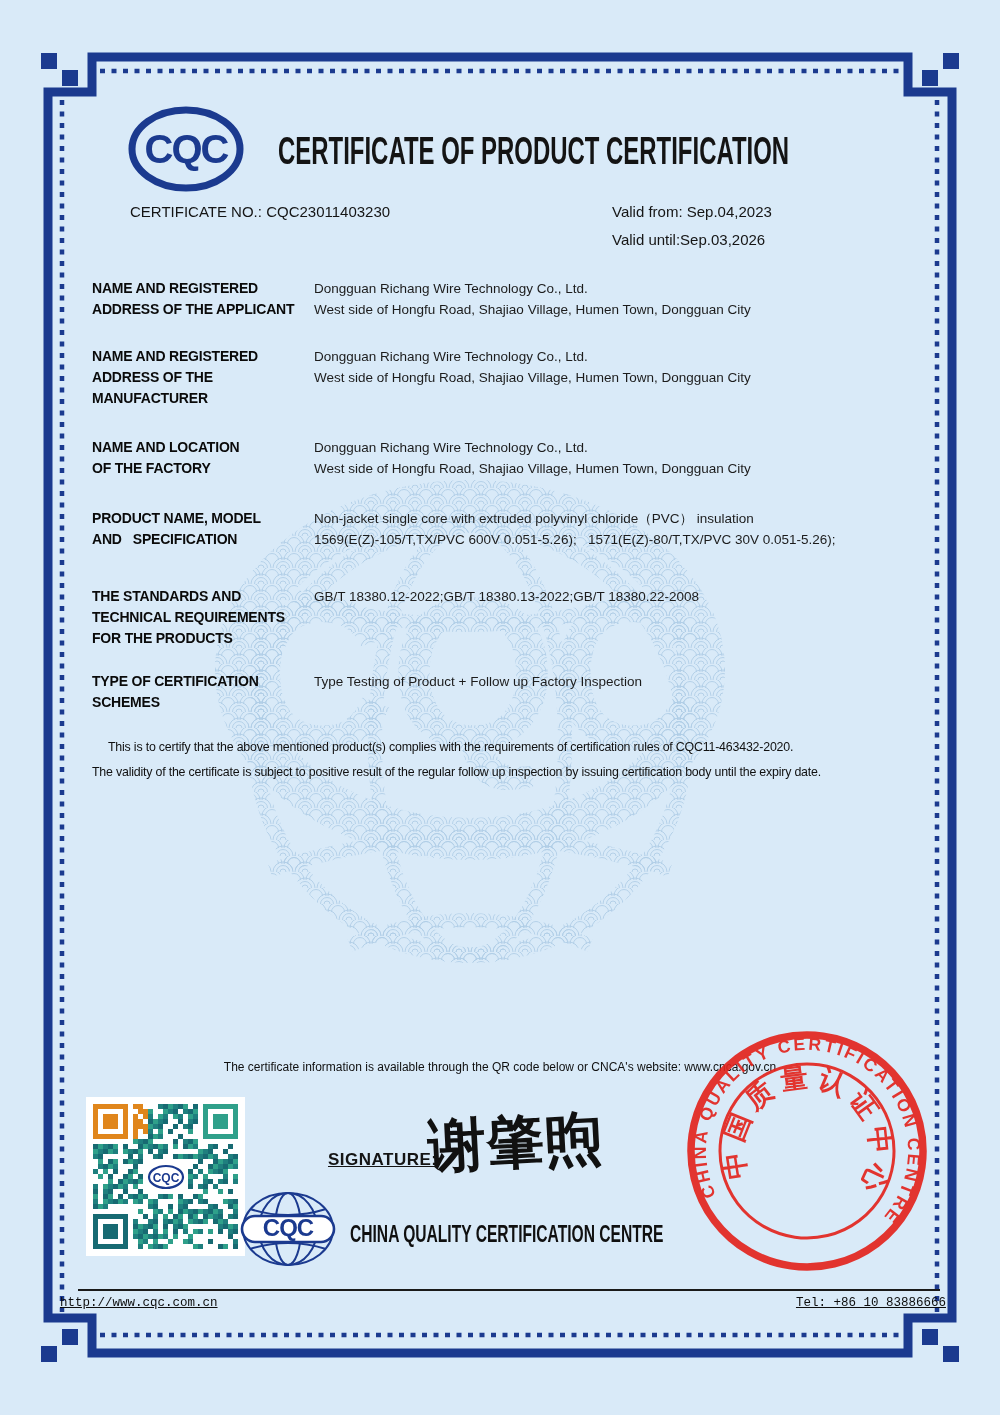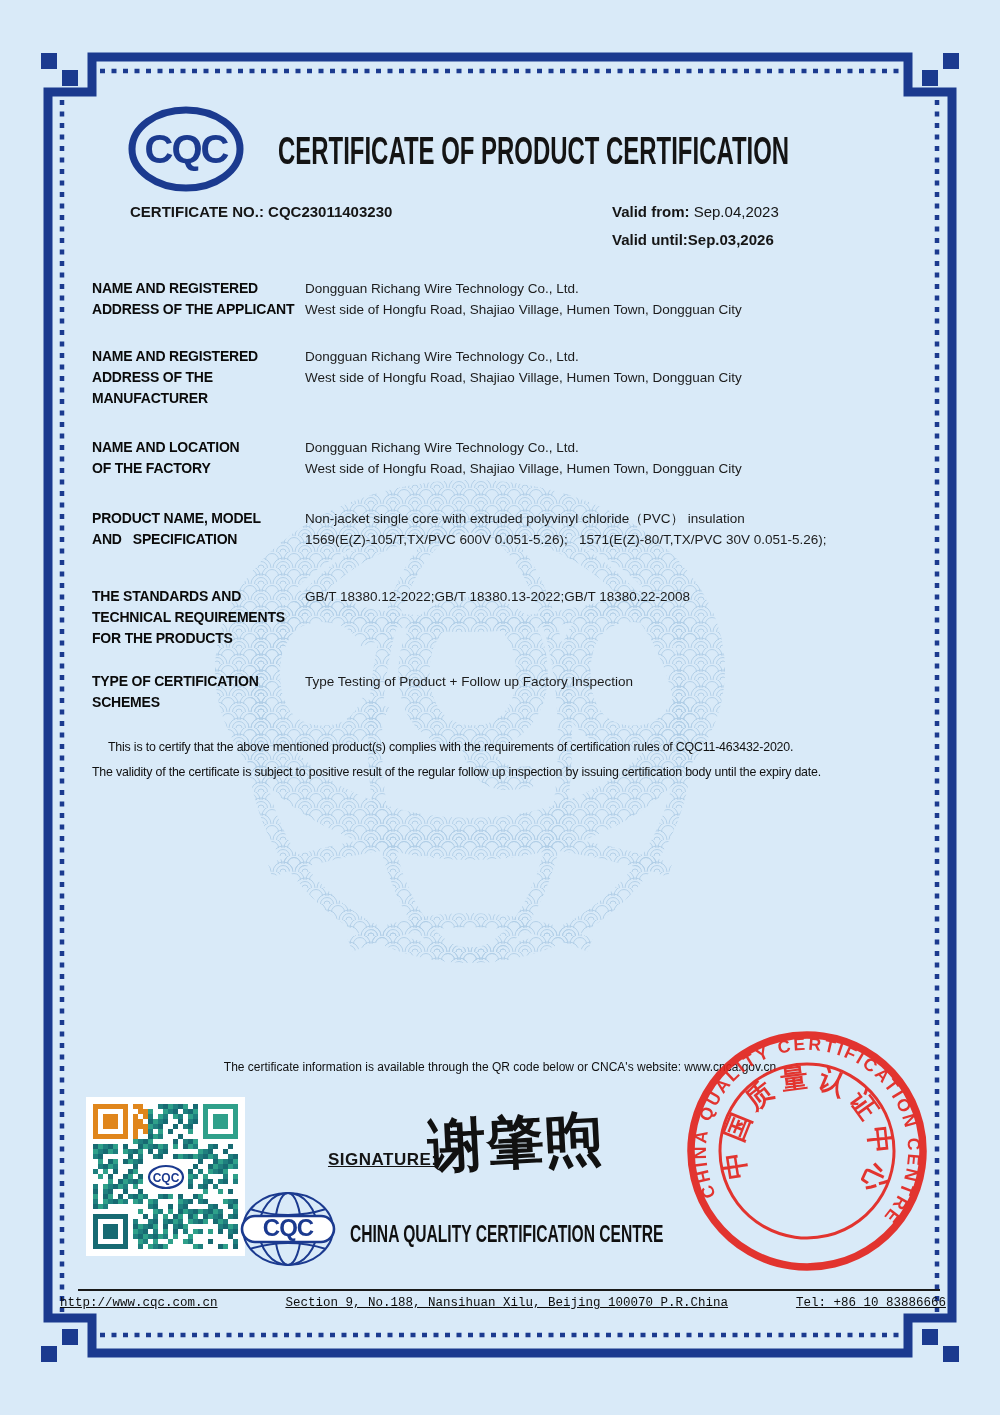--- a/index.html
+++ b/index.html
@@ -3,26 +3,26 @@
 <meta charset="utf-8">
 <style>
   html,body{margin:0;padding:0;background:#d9eaf8;}
   .page{position:relative;width:1000px;height:1415px;background:#d9eaf8;overflow:hidden;
         font-family:"Liberation Sans","DejaVu Sans",sans-serif;color:#151515;}
   .abs{position:absolute;}
   svg{display:block;}
   .title{font-size:38px;font-weight:bold;transform:scaleX(.63);transform-origin:left top;
          white-space:nowrap;color:#141414;}
   .certline,.validline{font-size:15px;white-space:nowrap;}
-  .b{font-weight:bold;}
+  .b{font-weight:normal;}
   .row .lab div{font-weight:bold;font-size:14px;line-height:21px;color:#0a0a0a;
                 letter-spacing:-.2px;white-space:pre-wrap;}
   .row .val div{font-size:13.5px;line-height:21px;color:#1c1c1c;white-space:pre-wrap;}
   .lab{position:absolute;left:0;top:0;width:210px;}
-  .val{position:absolute;left:213px;top:0;width:640px;}
+  .val{position:absolute;left:222px;top:0;width:640px;}
   .row{position:absolute;left:92px;width:860px;}
   .statement{font-size:12.4px;color:#101010;white-space:nowrap;letter-spacing:-.2px;}
   .infoline{width:100%;text-align:center;font-size:12px;color:#101010;}
   .qrbox{background:#ffffff;padding:7px;}
   .qrlogo{position:absolute;left:50%;top:50%;transform:translate(-50%,-50%);
           background:#fff;border-radius:5px;padding:1px 2px;}
   .sig-label{font-size:17px;font-weight:bold;letter-spacing:.5px;text-decoration:underline;}
   .sig-name{font-size:58px;color:#111;transform:rotate(-3deg);font-weight:bold;
             font-family:"DejaVu Sans",sans-serif;white-space:nowrap;}
   .issuer-name{font-size:24px;font-weight:bold;transform:scaleX(.65);transform-origin:left top;
@@ -548,17 +548,16 @@
       </text>
       <text font-size="27" font-weight="bold" letter-spacing="7" fill="#e3211a">
         <textPath href="#stamp-inner-path" startOffset="50%" text-anchor="middle">中国质量认证中心</textPath>
       </text>
     </g>
   </svg>
 
   <div class="abs rule" style="left:78px;top:1289px;width:862px"></div>
   <div class="abs footer">
     <span>http://www.cqc.com.cn</span>
-    <span>Section 9, No.188, Nansihuan Xilu, Beijing 100070 P.R.China</span>
     <span>Tel: +86 10 83886666</span>
   </div>
 
 </div>
 
 </body></html>

